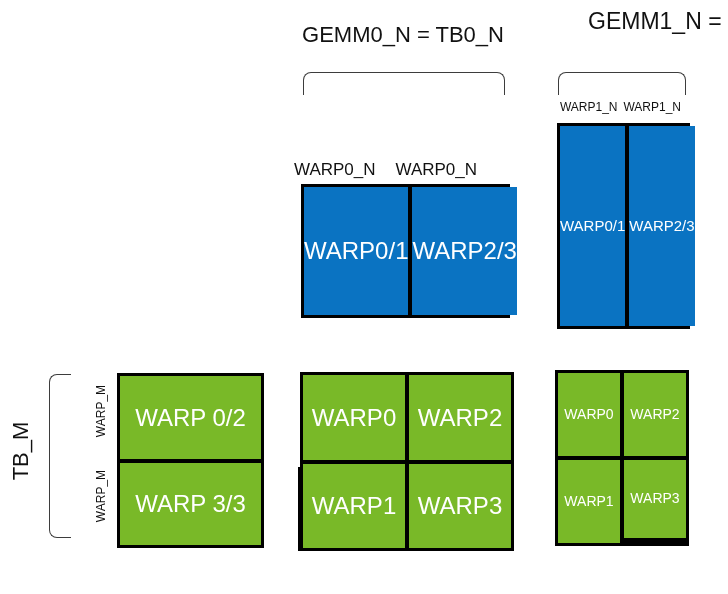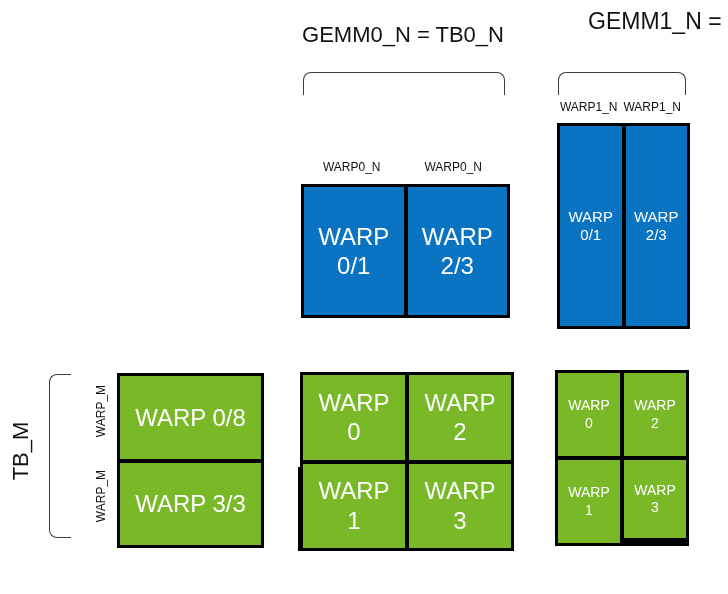--- a/index.html
+++ b/index.html
@@ -50,21 +50,21 @@
   }
 
   
   .col-labels {
     position: absolute;
     display: flex;
     color: var(--label_text, #111);
   }
   .col-labels span { flex: 1; text-align: center; white-space: nowrap; }
   .l-warp1n { left: 557px; top: 100px; width: 127px; font-size: 12px; }
-  .l-warp0n { left: 301px; top: 160px; width: 203px; font-size: 12px; }
+  .l-warp0n { left: 284px; top: 160px; width: 203px; font-size: 17px; }
 
   
   .rot {
     position: absolute;
     transform: rotate(-90deg);
     text-align: center;
     color: var(--label_text, #111);
     white-space: nowrap;
   }
   .l-tbm    { left: -14px; top: 438px; width: 70px; height: 26px; font-size: 22px; }
@@ -78,21 +78,21 @@
     padding: 3px;
     display: grid;
     gap: 4px;
   }
   .two-col { grid-template-columns: 1fr 1fr; }
   .two-row { grid-template-rows: 1fr 1fr; }
   .quad    { grid-template-columns: 1fr 1fr; grid-template-rows: 1fr 1fr; }
 
   .cell {
     display: flex;
-    flex-direction: column;
+    flex-direction: row;
     align-items: center;
     justify-content: center;
     color: var(--tile_text, #fff);
     line-height: 1.22;
     text-align: center;
   }
   .cell.blue  { background: var(--blue, #0a73c2); }
   .cell.green { background: var(--green, #79b928); }
 
   .box-blue-right  { left: 557px; top: 123px; width: 127px; height: 200px; font-size: 15px; }
@@ -149,21 +149,21 @@
       <span>0/1</span>
     </div>
     <div class="cell blue">
       <span>WARP</span>
       <span>2/3</span>
     </div>
   </div>
 
   <div class="box two-row box-green-left">
     <div class="cell green">
-      <span>WARP 0/8</span>
+      <span>WARP 0/2</span>
     </div>
     <div class="cell green">
       <span>WARP 3/3</span>
     </div>
   </div>
 
   <div class="box quad box-green-mid">
     <div class="cell green">
       <span>WARP</span>
       <span>0</span>

